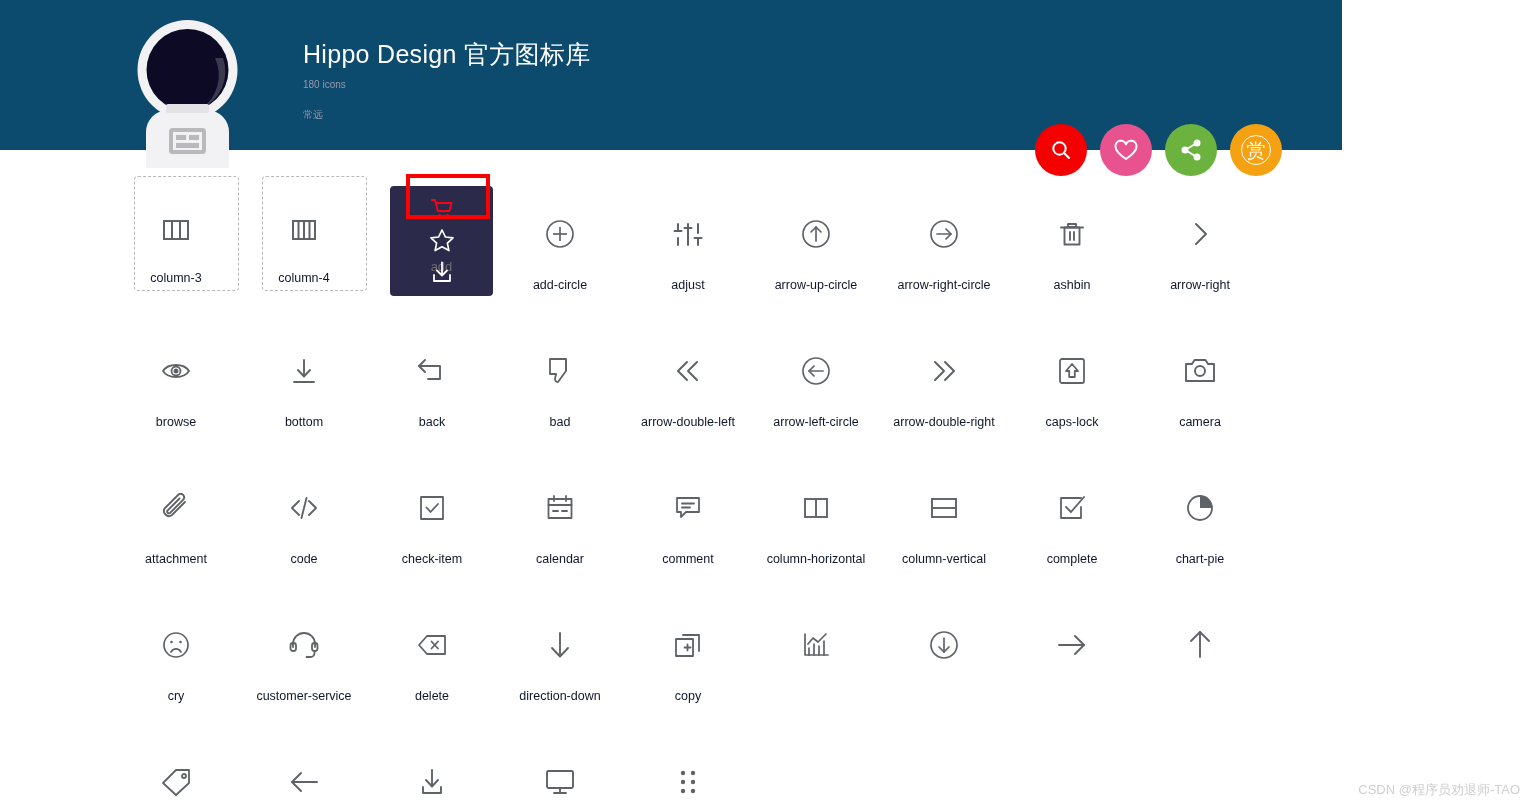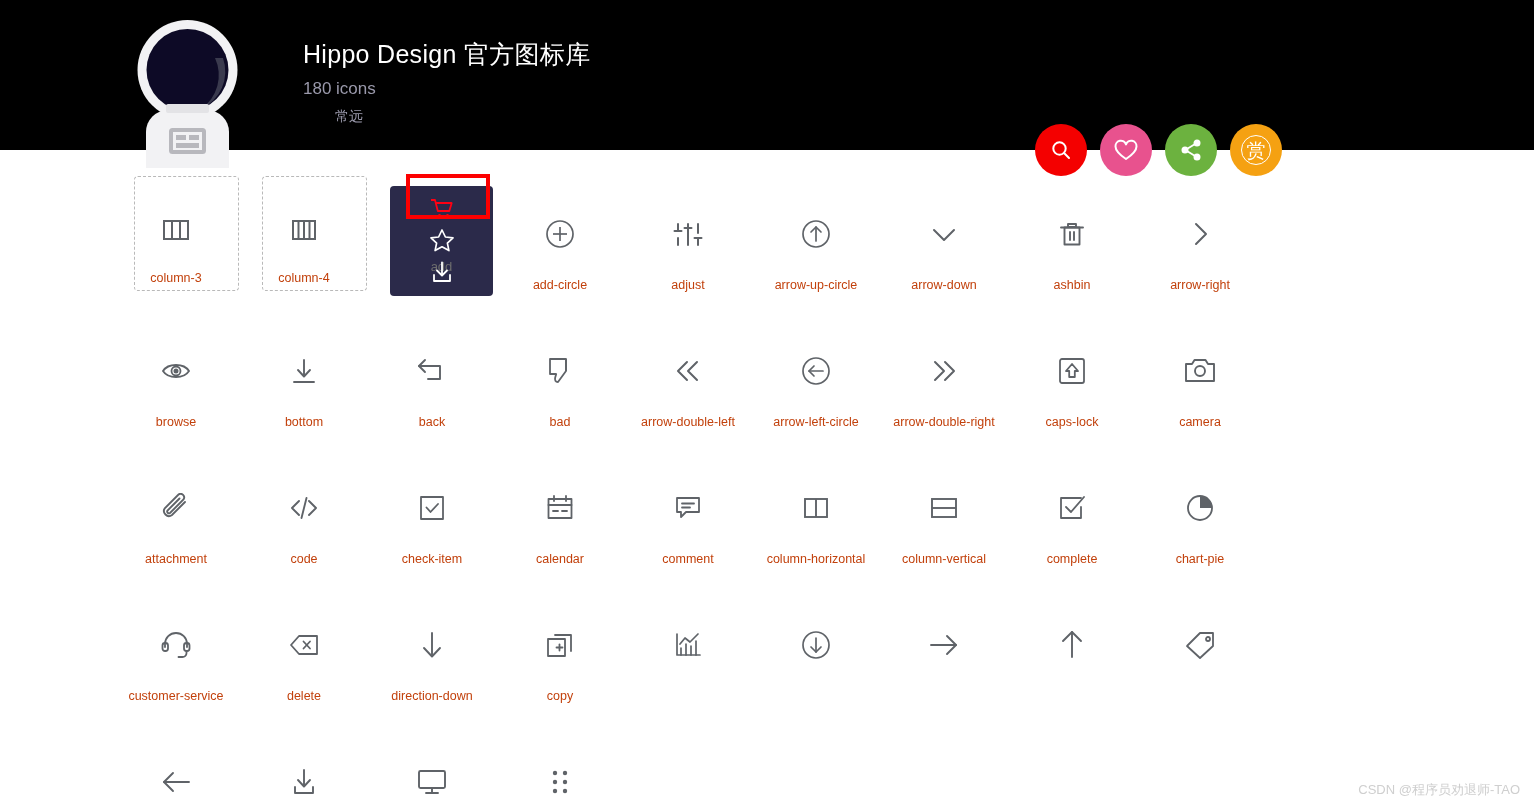--- a/index.html
+++ b/index.html
@@ -7,41 +7,41 @@
     width: 1534px; height: 807px;
     background: #ffffff;
     font-family: "Liberation Sans", "DejaVu Sans", sans-serif;
     overflow: hidden;
   }
   #root { position: relative; width: 1534px; height: 807px; }
 
   
   .header {
     position: absolute; left: 0; top: 0;
-    width: 1534px; height: 150px;
-    background: #000000;
+    width: 1342px; height: 150px;
+    background: #0c4a6e;
   }
   .logo {
     position: absolute; left: 135px; top: 18px;
     width: 105px; height: 150px;
   }
   .logo svg { display: block; }
 
   .title {
     position: absolute; left: 303px; top: 38px;
     font-size: 25px; color: #ffffff; font-weight: 400;
     letter-spacing: .3px; white-space: nowrap;
   }
   .subtitle {
     position: absolute; left: 303px; top: 79px;
-    font-size: 17px; color: #9a99ab; white-space: nowrap;
+    font-size: 10px; color: #9a99ab; white-space: nowrap;
   }
   .author {
     position: absolute; left: 303px; top: 108px;
-    font-size: 14px; color: #9a99ab; white-space: nowrap; margin-left: 32px;
+    font-size: 10px; color: #9a99ab; white-space: nowrap;
   }
 
   
   .actions { position: absolute; left: 1035px; top: 124px; display: flex; gap: 13px; }
   .abtn {
     width: 52px; height: 52px; border-radius: 50%;
     display: flex; align-items: center; justify-content: center;
     cursor: pointer; color: #fff;
   }
   .abtn svg { display:block; }
@@ -66,21 +66,21 @@
     cursor: pointer;
   }
   .cell .ico {
     width: 40px; height: 40px;
     display: flex; align-items: center; justify-content: center;
     color: #5f6368;
   }
   .cell .ico svg { display: block; }
   .cell .lbl {
     margin-top: 24px;
-    font-size: 12.5px; color: #c2410c;
+    font-size: 12.5px; color: #0f172a;
     white-space: nowrap; text-align: center;
   }
 
   
   .cell.dashed::before {
     content: ""; position: absolute;
     left: 22px; top: -4px; width: 103px; height: 113px;
     border: 1px dashed #b9b9b9; border-radius: 4px;
     pointer-events: none;
   }
@@ -264,29 +264,31 @@
       <span class="ico">
         <svg width="32" height="32" viewBox="0 0 32 32" fill="none" stroke="#5f6368" stroke-width="1.7" stroke-linecap="round" stroke-linejoin="round">
           <circle cx="16" cy="16" r="13"></circle>
             <line x1="16" y1="23" x2="16" y2="9"></line>
             <polyline points="11,14 16,9 21,14"></polyline>
         </svg>
       </span>
       <span class="lbl">arrow-up-circle</span>
     </div>
 
-
-    <div class="cell">
-      <span class="ico">
-        <svg width="32" height="32" viewBox="0 0 32 32" fill="none" stroke="#5f6368" stroke-width="2" stroke-linecap="round" stroke-linejoin="round">
-          <polyline points="6,12 16,22 26,12"></polyline>
-        </svg>
-      </span>
-      <span class="lbl">arrow-down</span>
-    </div>
+    <div class="cell">
+      <span class="ico">
+        <svg width="32" height="32" viewBox="0 0 32 32" fill="none" stroke="#5f6368" stroke-width="1.7" stroke-linecap="round" stroke-linejoin="round">
+          <circle cx="16" cy="16" r="13"></circle>
+            <line x1="9" y1="16" x2="23" y2="16"></line>
+            <polyline points="18,11 23,16 18,21"></polyline>
+        </svg>
+      </span>
+      <span class="lbl">arrow-right-circle</span>
+    </div>
+
 
     <div class="cell">
       <span class="ico">
         <svg width="30" height="30" viewBox="0 0 30 30" fill="none" stroke="#5f6368" stroke-width="1.9" stroke-linecap="round" stroke-linejoin="round">
           <path d="M11 5 h8 v3 h-8 z"></path>
             <line x1="4" y1="8.5" x2="26" y2="8.5"></line>
           <path d="M7.5 8.5 h15 v17 h-15 z"></path>
             <line x1="13" y1="13" x2="13" y2="21"></line>
             <line x1="17" y1="13" x2="17" y2="21"></line>
         </svg>
@@ -486,20 +488,31 @@
     <div class="cell">
       <span class="ico">
         <svg width="30" height="30" viewBox="0 0 30 30" fill="none" stroke="#5f6368" stroke-width="1.8" stroke-linejoin="round">
           <path d="M15 15 V3 A12 12 0 0 1 27 15 z" fill="#5f6368" stroke="none"></path>
           <circle cx="15" cy="15" r="12"></circle>
         </svg>
       </span>
       <span class="lbl">chart-pie</span>
     </div>
 
+    <div class="cell">
+      <span class="ico">
+        <svg width="30" height="30" viewBox="0 0 30 30" fill="none" stroke="#5f6368" stroke-width="1.7" stroke-linecap="round">
+          <circle cx="15" cy="15" r="12"></circle>
+          <circle cx="10.5" cy="12" r="1.3" fill="#5f6368" stroke="none"></circle>
+          <circle cx="19.5" cy="12" r="1.3" fill="#5f6368" stroke="none"></circle>
+          <path d="M10 22 a5.5 5.5 0 0 1 10 0" fill="none"></path>
+        </svg>
+      </span>
+      <span class="lbl">cry</span>
+    </div>
 
     <div class="cell">
       <span class="ico">
         <svg width="32" height="30" viewBox="0 0 32 30" fill="none" stroke="#5f6368" stroke-width="1.8" stroke-linecap="round" stroke-linejoin="round">
           <path d="M5 17 v-3 a11 11 0 0 1 22 0 v3"></path>
           <rect x="2.5" y="13" width="5.5" height="8" rx="2.5"></rect>
           <rect x="24" y="13" width="5.5" height="8" rx="2.5"></rect>
           <path d="M26.5 21 v2 a4 4 0 0 1 -4 4 h-4"></path>
         </svg>
       </span>

